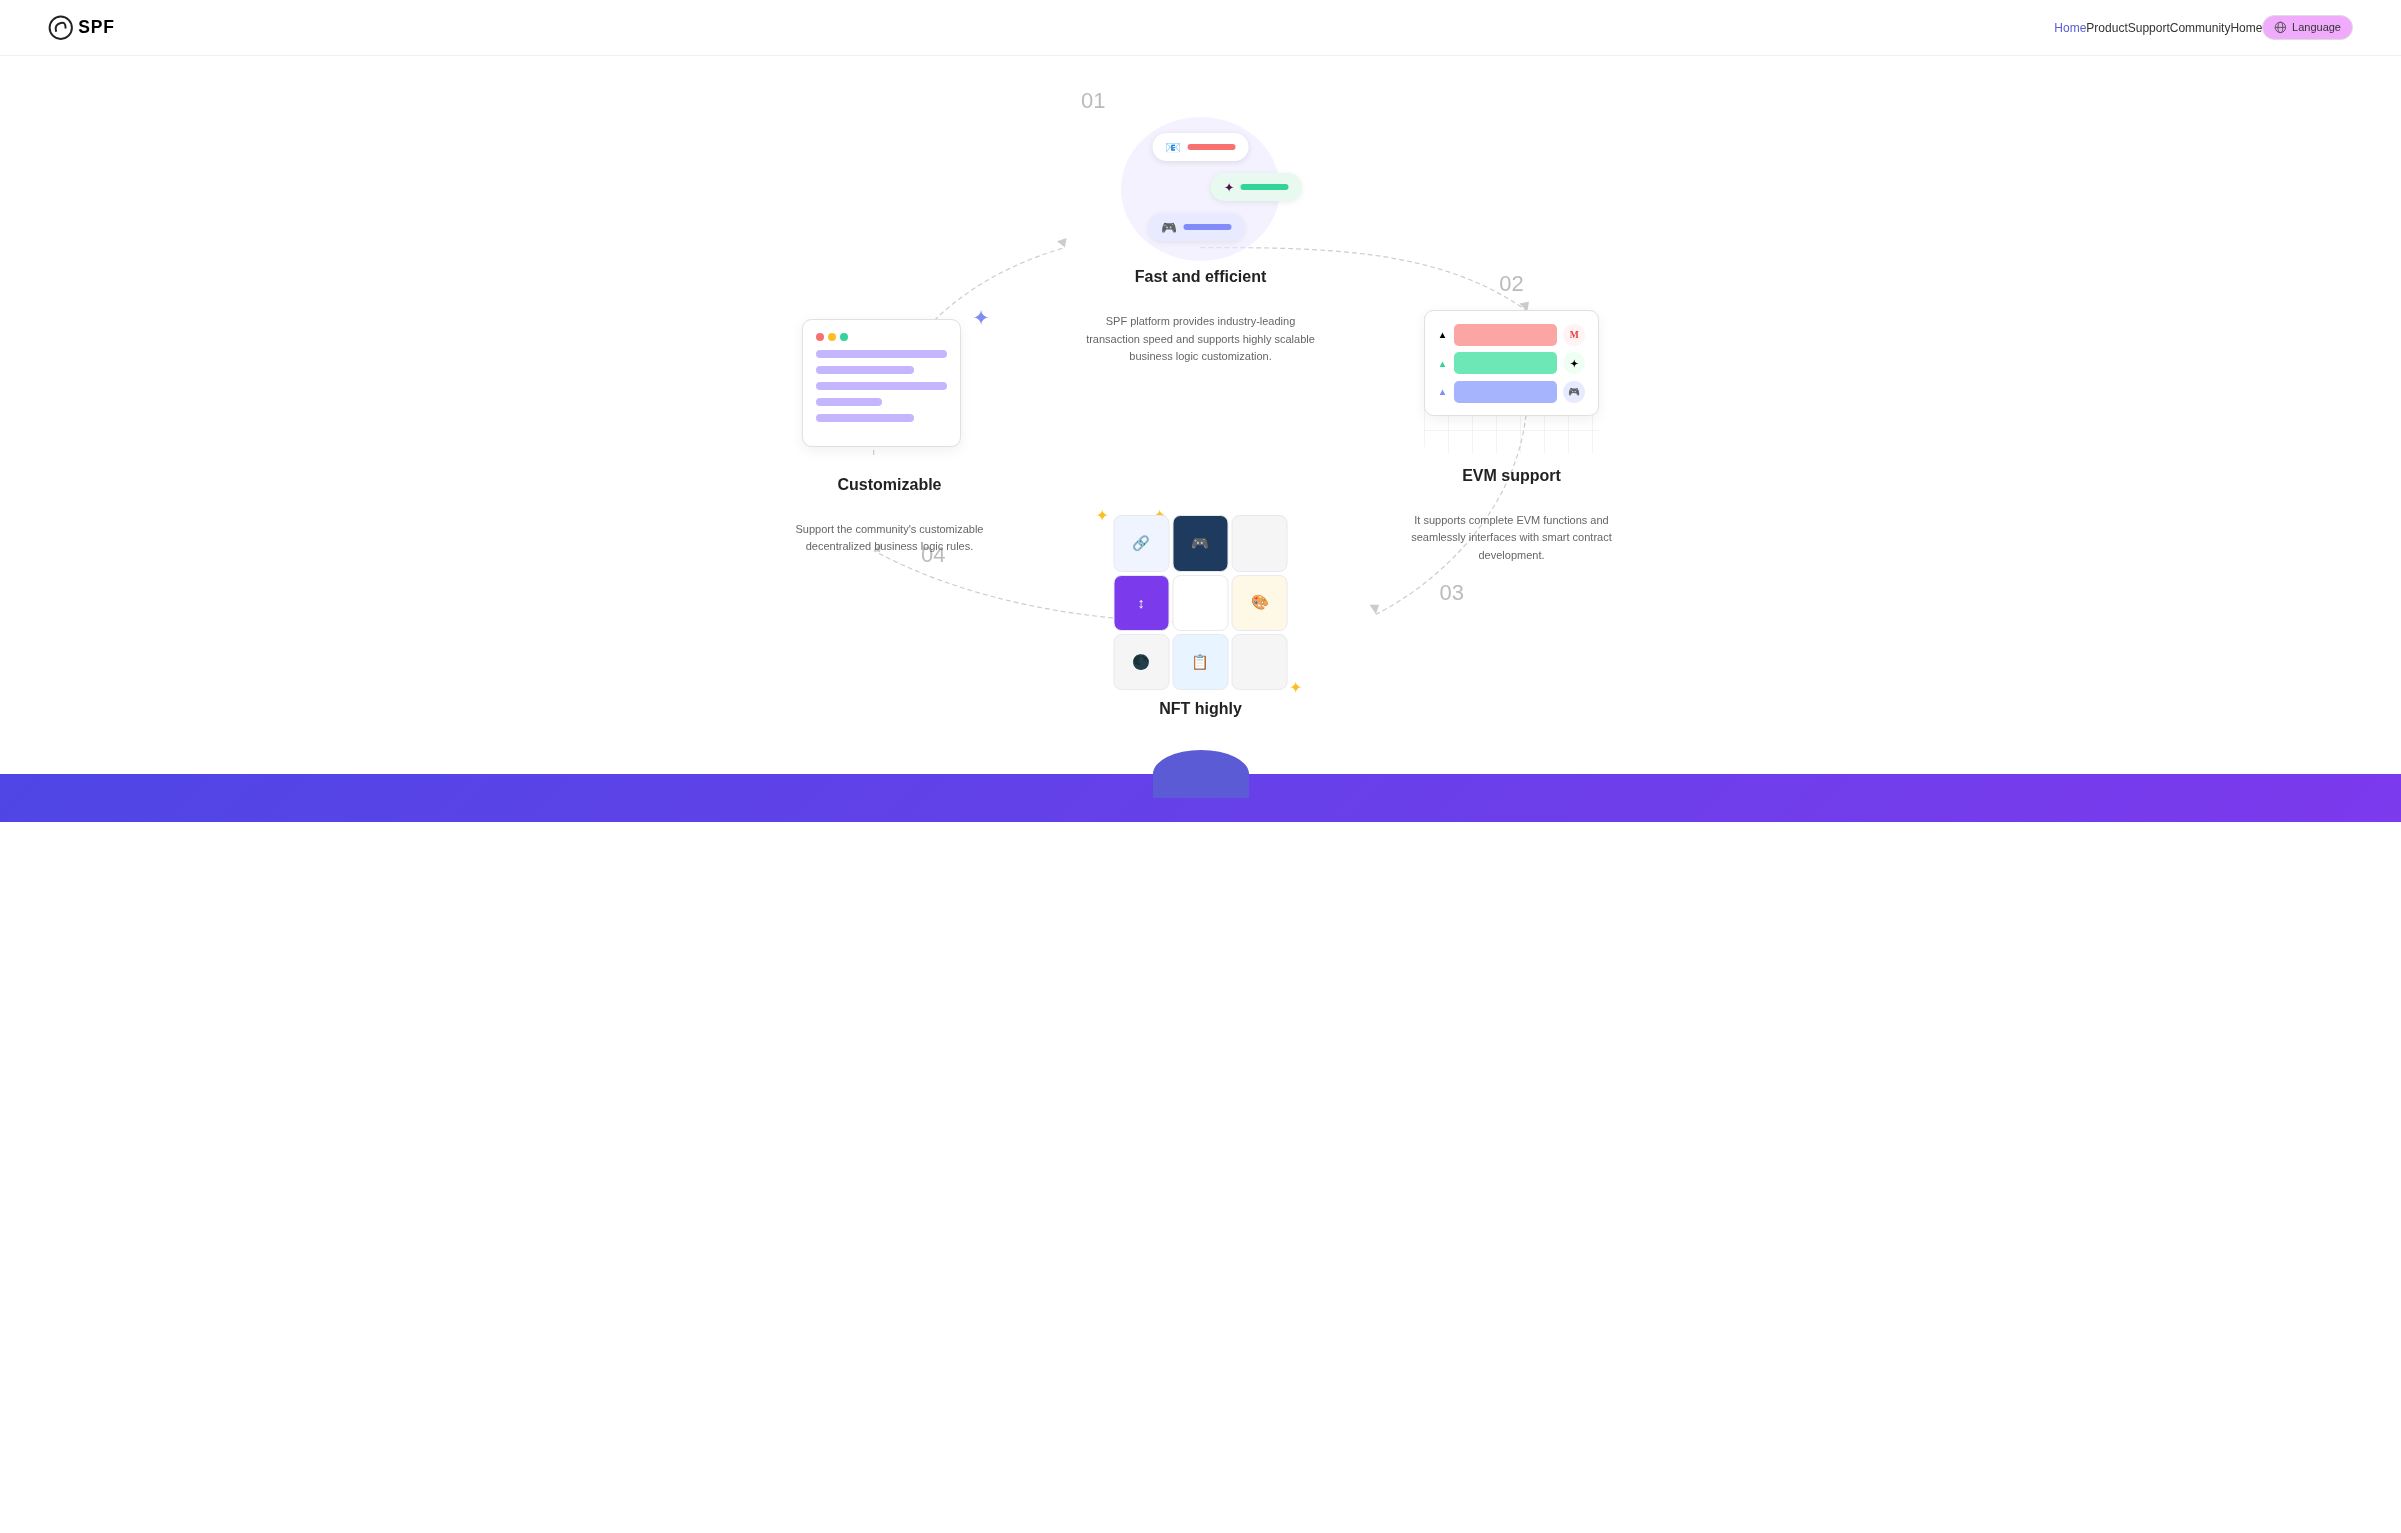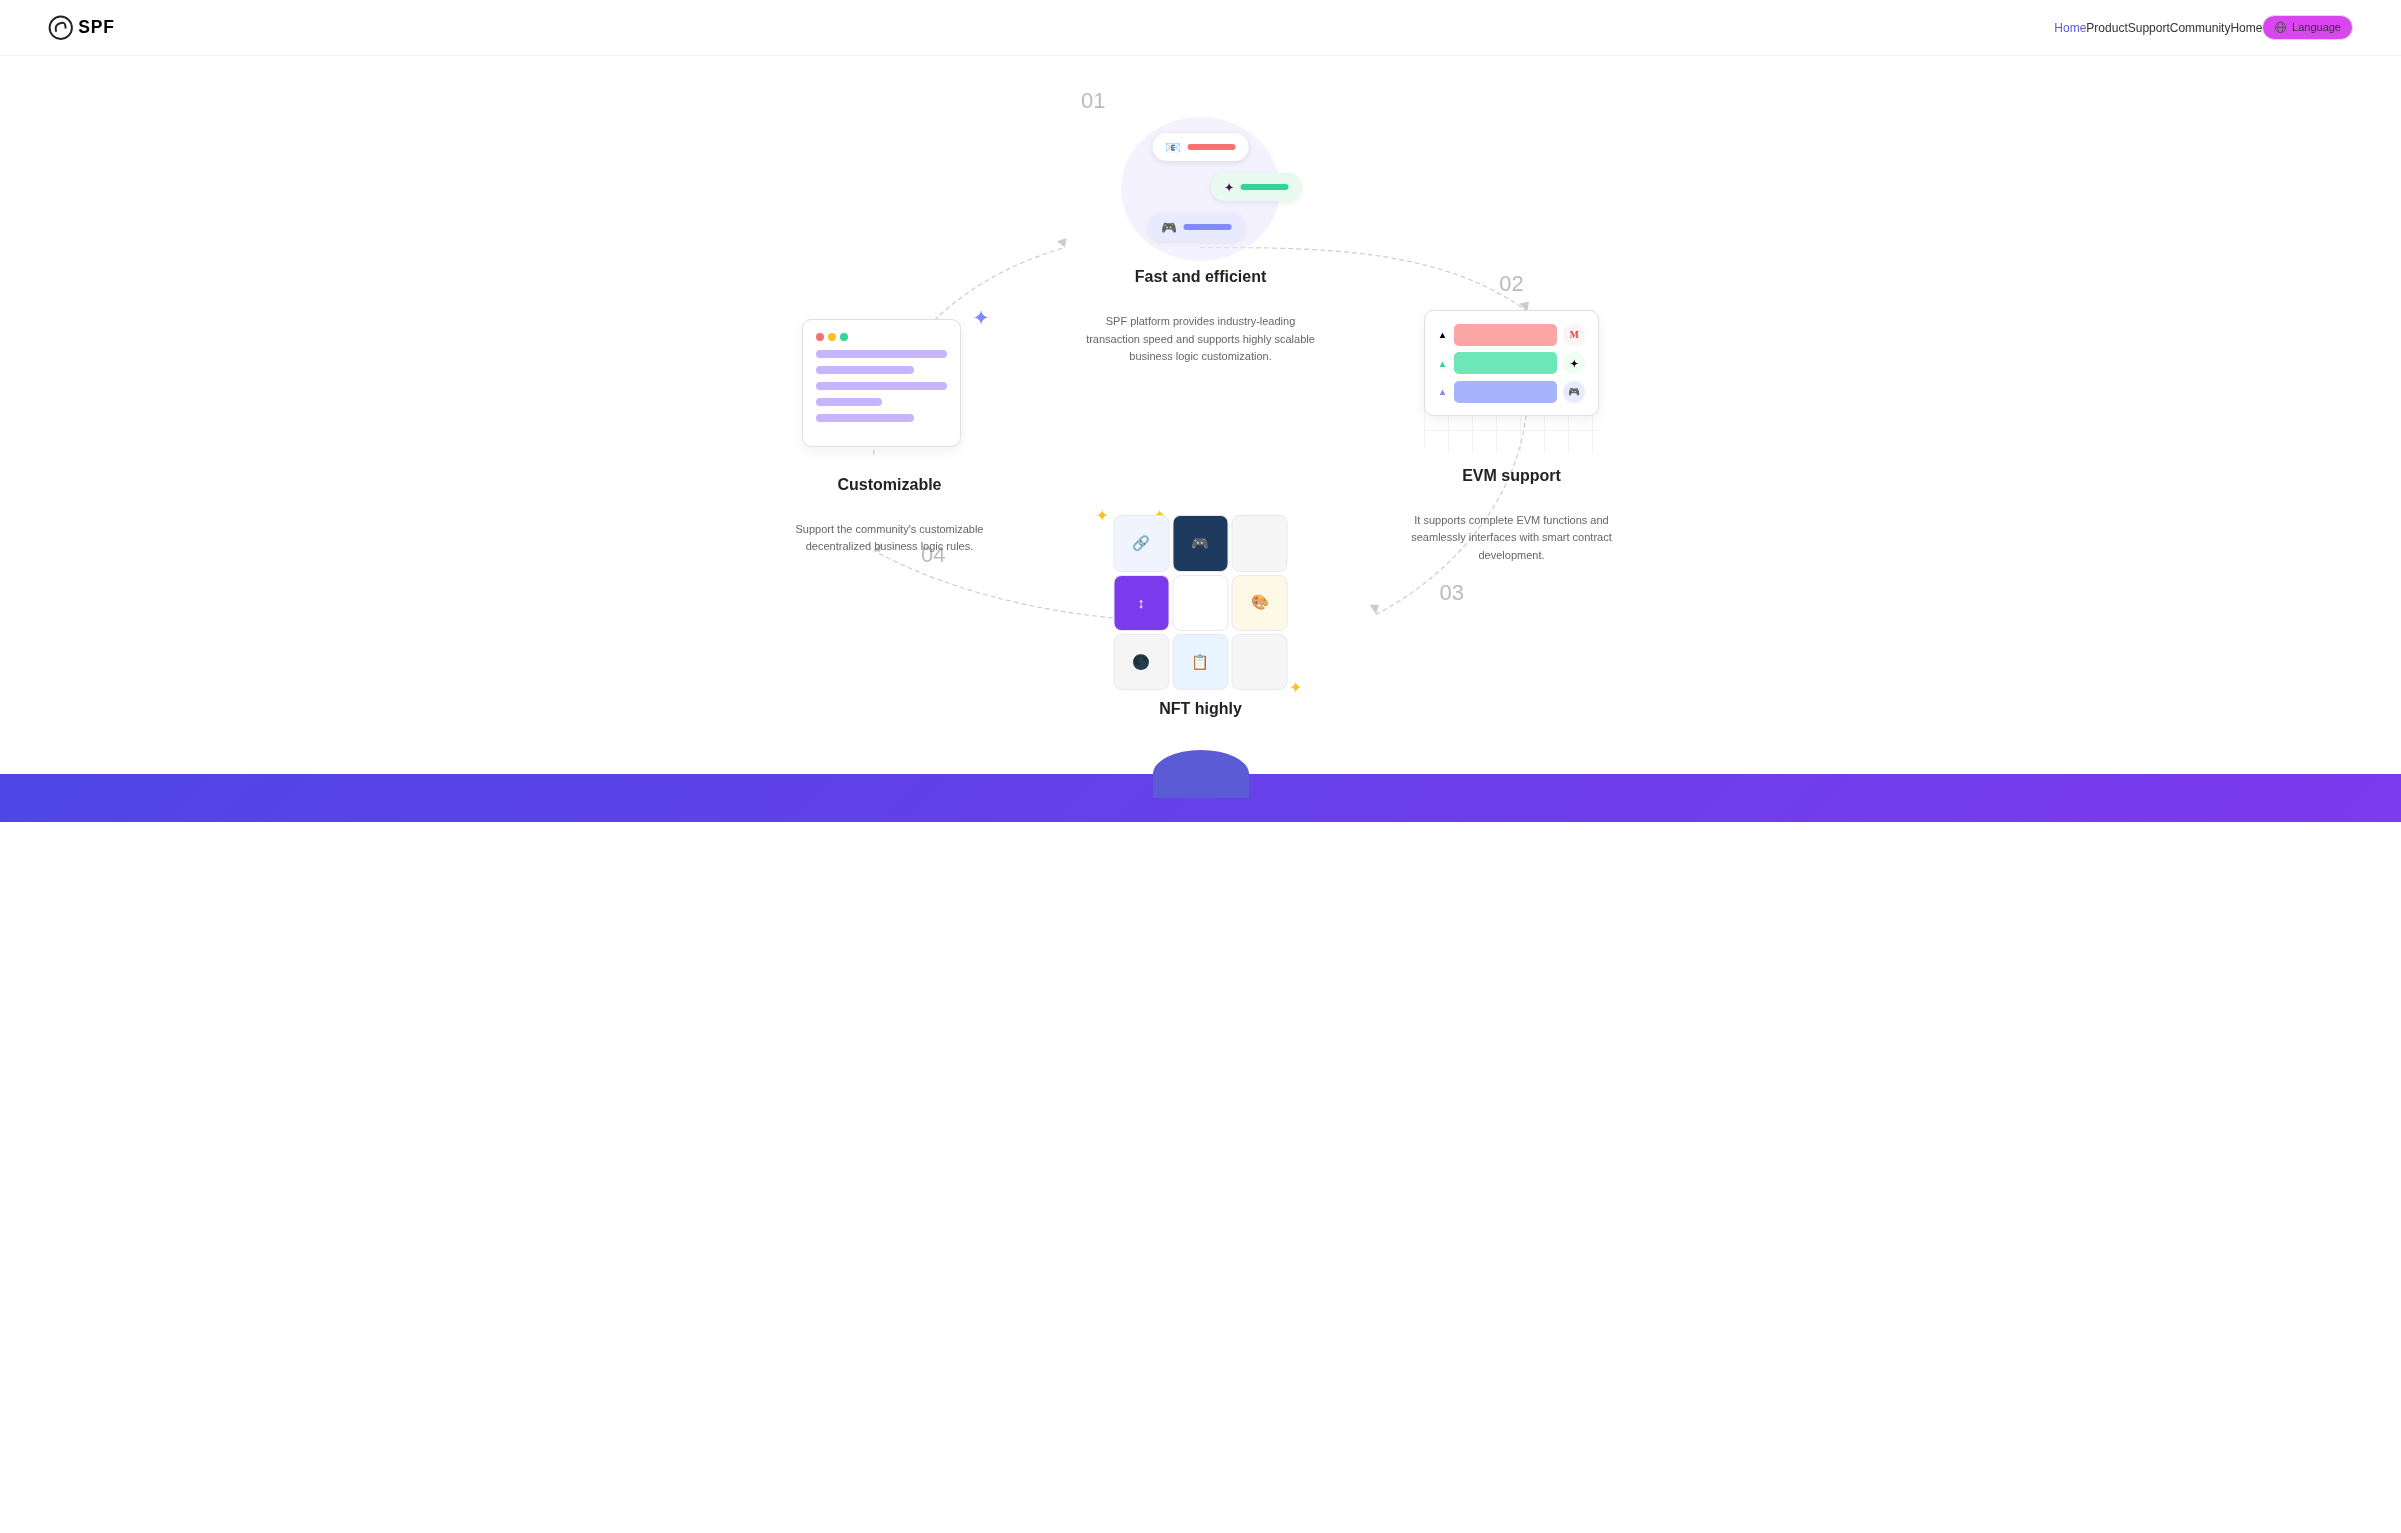--- a/index.html
+++ b/index.html
@@ -46,21 +46,21 @@
     .lang-btn {
       display: flex;
       align-items: center;
       gap: 4.8px;
       border: 0.8px solid #ddd;
       border-radius: 16px;
       padding: 4.8px 11px;
       font-size: 11px;
       color: #333;
       cursor: pointer;
-      background: #d946ef;
+      background: #f0abfc;
       justify-content: center;
     }
 
     
     .features-section {
       padding: 32px 0 0;
       position: relative;
       min-height: 702px;
     }
 

